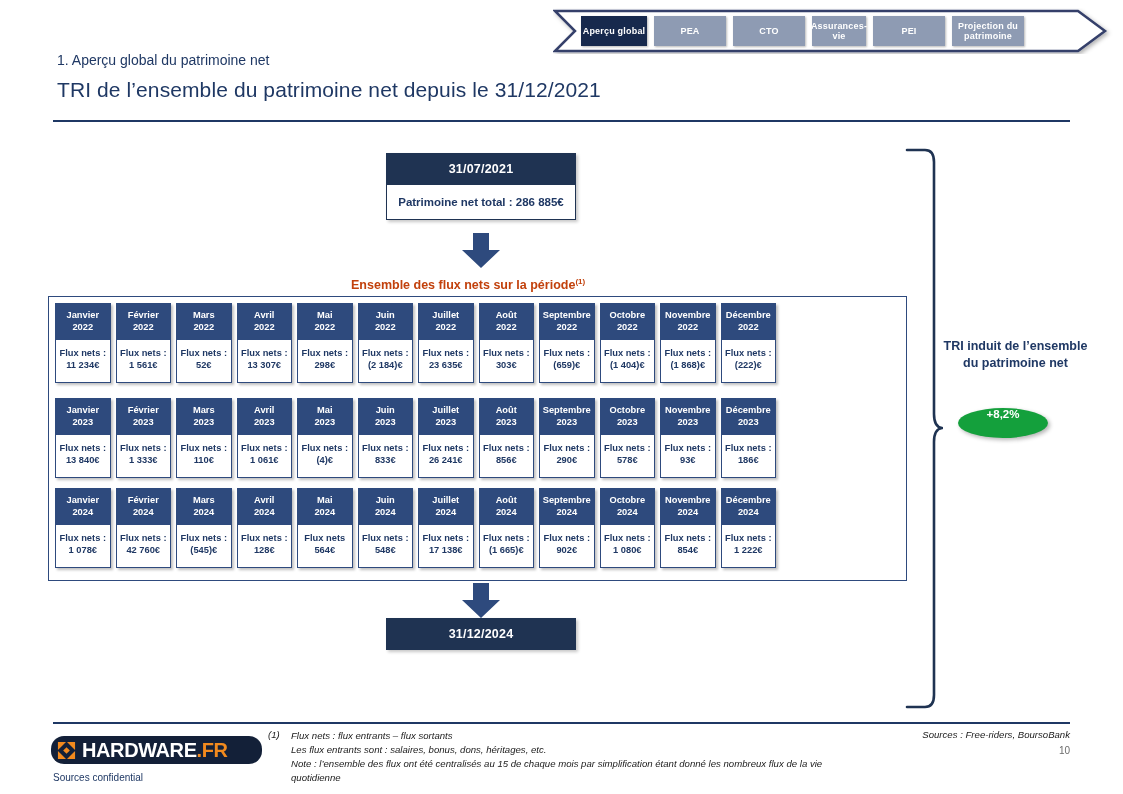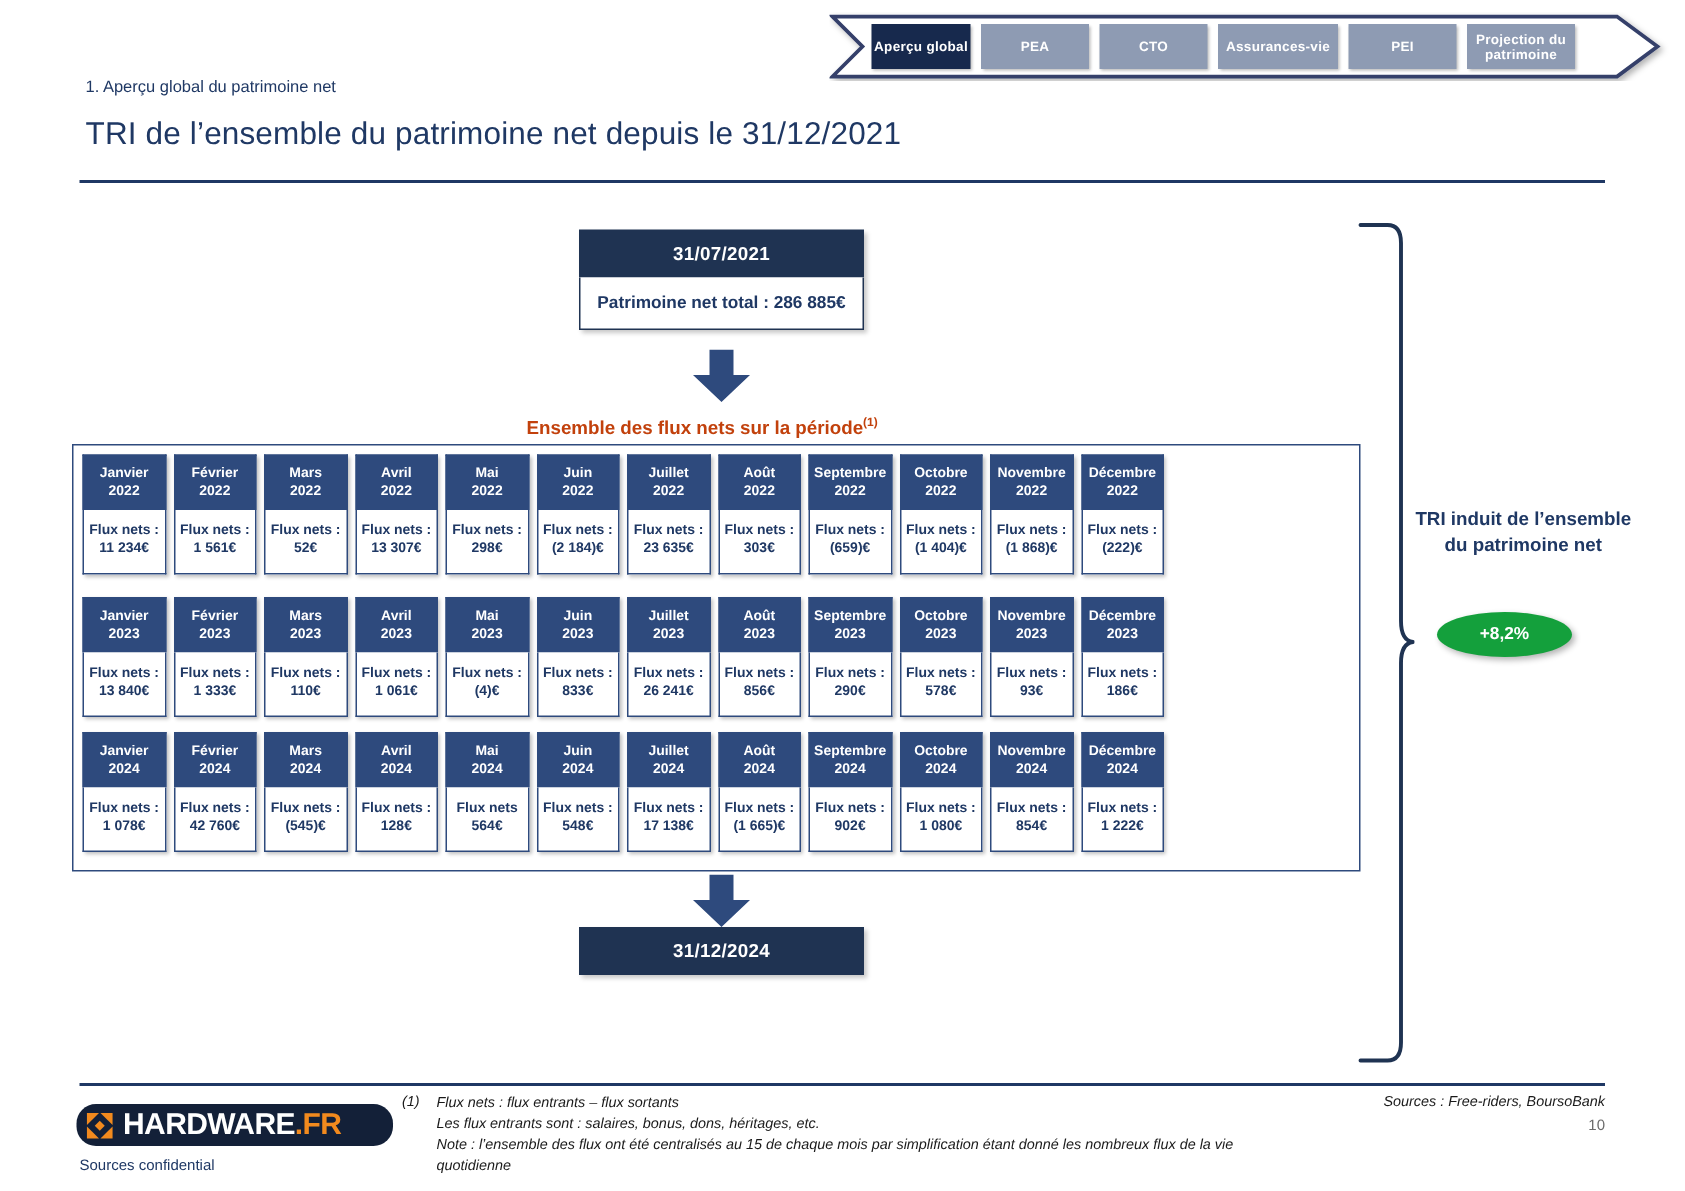--- a/index.html
+++ b/index.html
@@ -24,27 +24,27 @@
     height:30px;display:flex;align-items:center;justify-content:center;
     text-align:center;font-size:9px;font-weight:bold;color:#ffffff;
     background:#8E9BB3;line-height:1.12;box-sizing:border-box;
     letter-spacing:.2px;
     box-shadow:1px 1px 2px rgba(0,0,0,.28);
   }
   .nav-item.active{background:#17294D;}
   .nav-w1{width:66px;}
   .nav-w2{width:72px;}
   .nav-w3{width:72px;}
-  .nav-w4{width:80px;}
+  .nav-w4{width:54px;}
   .nav-w5{width:72px;}
   .nav-w6{width:72px;}
 
   
   .kicker{
-    position:absolute;left:57px;top:52px;font-size:11px;color:#1F3864;
+    position:absolute;left:57px;top:52px;font-size:14px;color:#1F3864;
     font-weight:normal;
   }
   .page-title{
     position:absolute;left:57px;top:78px;font-size:21px;color:#1F3864;
     font-weight:normal;letter-spacing:.1px;
   }
   .title-rule{
     position:absolute;left:53px;top:120px;width:1017px;height:2px;background:#1F3864;
   }
 
@@ -101,21 +101,21 @@
 
   
   .bracket{position:absolute;left:903px;top:146px;width:40px;height:565px;}
   .tri-label{
     position:absolute;left:938px;top:338px;width:155px;text-align:center;
     font-size:12.5px;font-weight:bold;color:#1F3864;line-height:1.35;
   }
   .tri-pill{
     position:absolute;left:958px;top:408px;width:90px;height:30px;
     background:#14A03C;border-radius:50%;
-    display:flex;align-items:center;justify-content:center;
+    display:flex;align-items:flex-start;justify-content:center;
     color:#ffffff;font-size:11.5px;font-weight:bold;
     box-shadow:2px 2px 4px rgba(0,0,0,.3);
   }
 
   
   .footer-rule{
     position:absolute;left:53px;top:722px;width:1017px;height:2px;background:#1F3864;
   }
   .logo{
     position:absolute;left:51px;top:736px;width:211px;height:28px;

